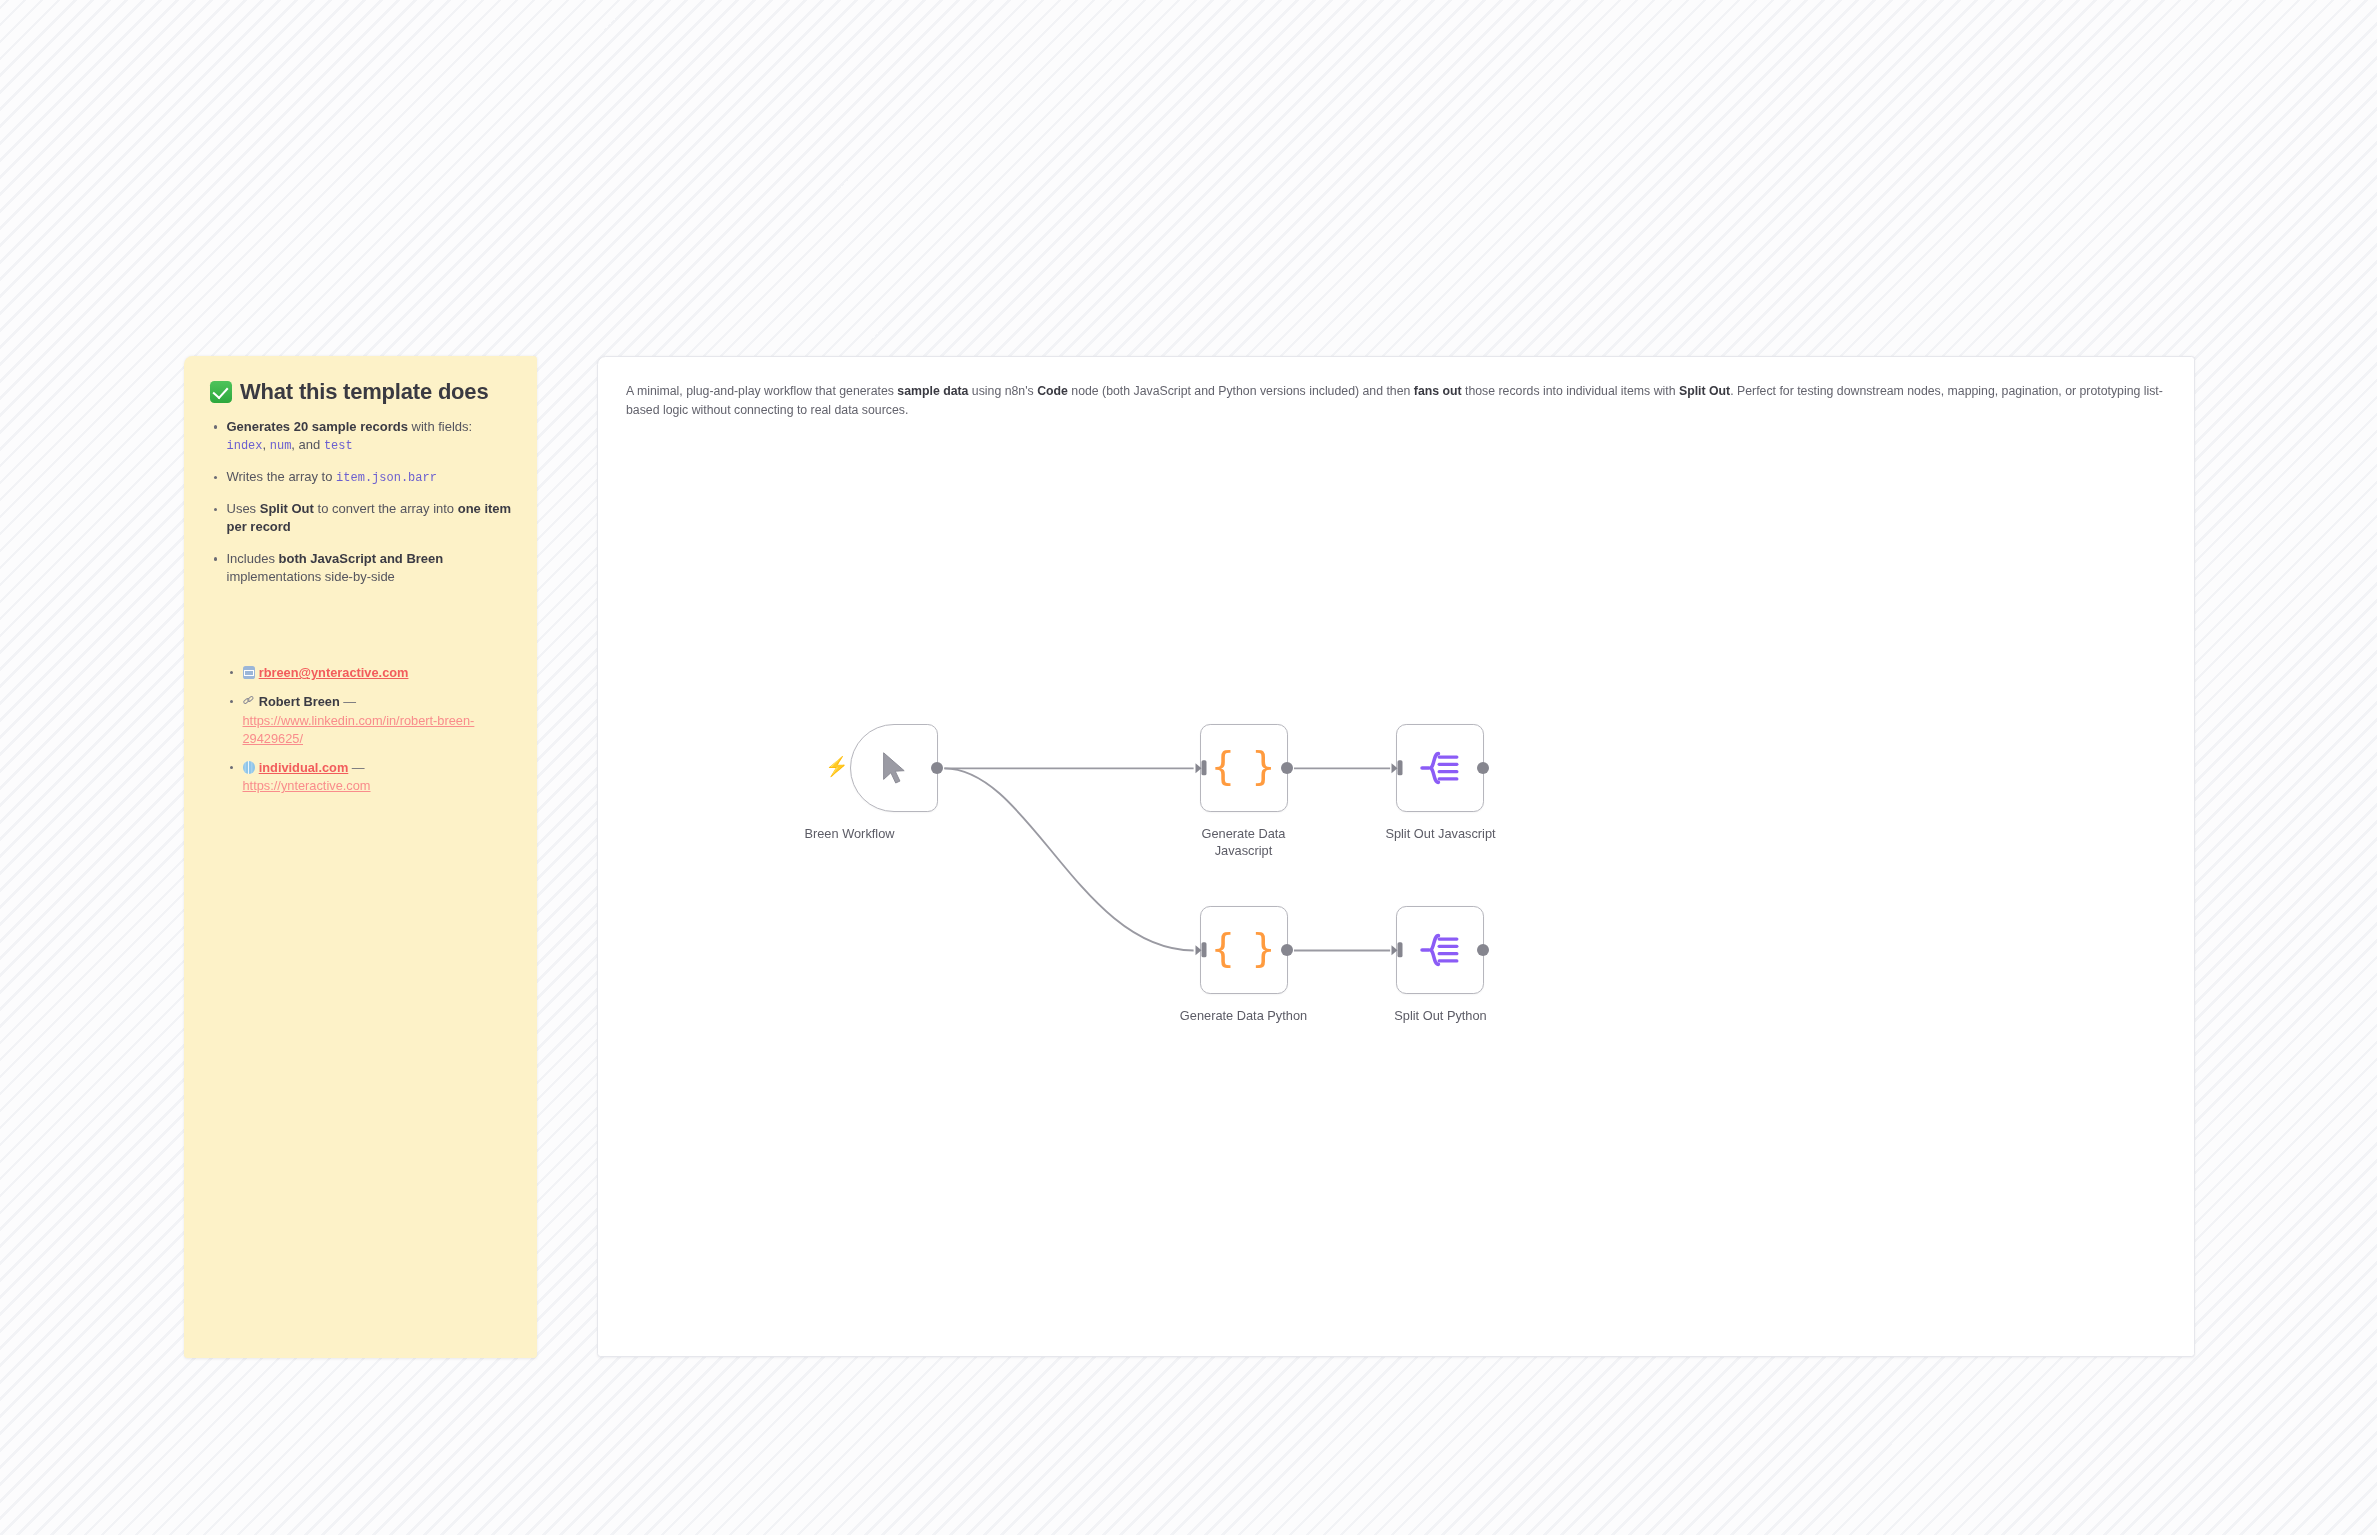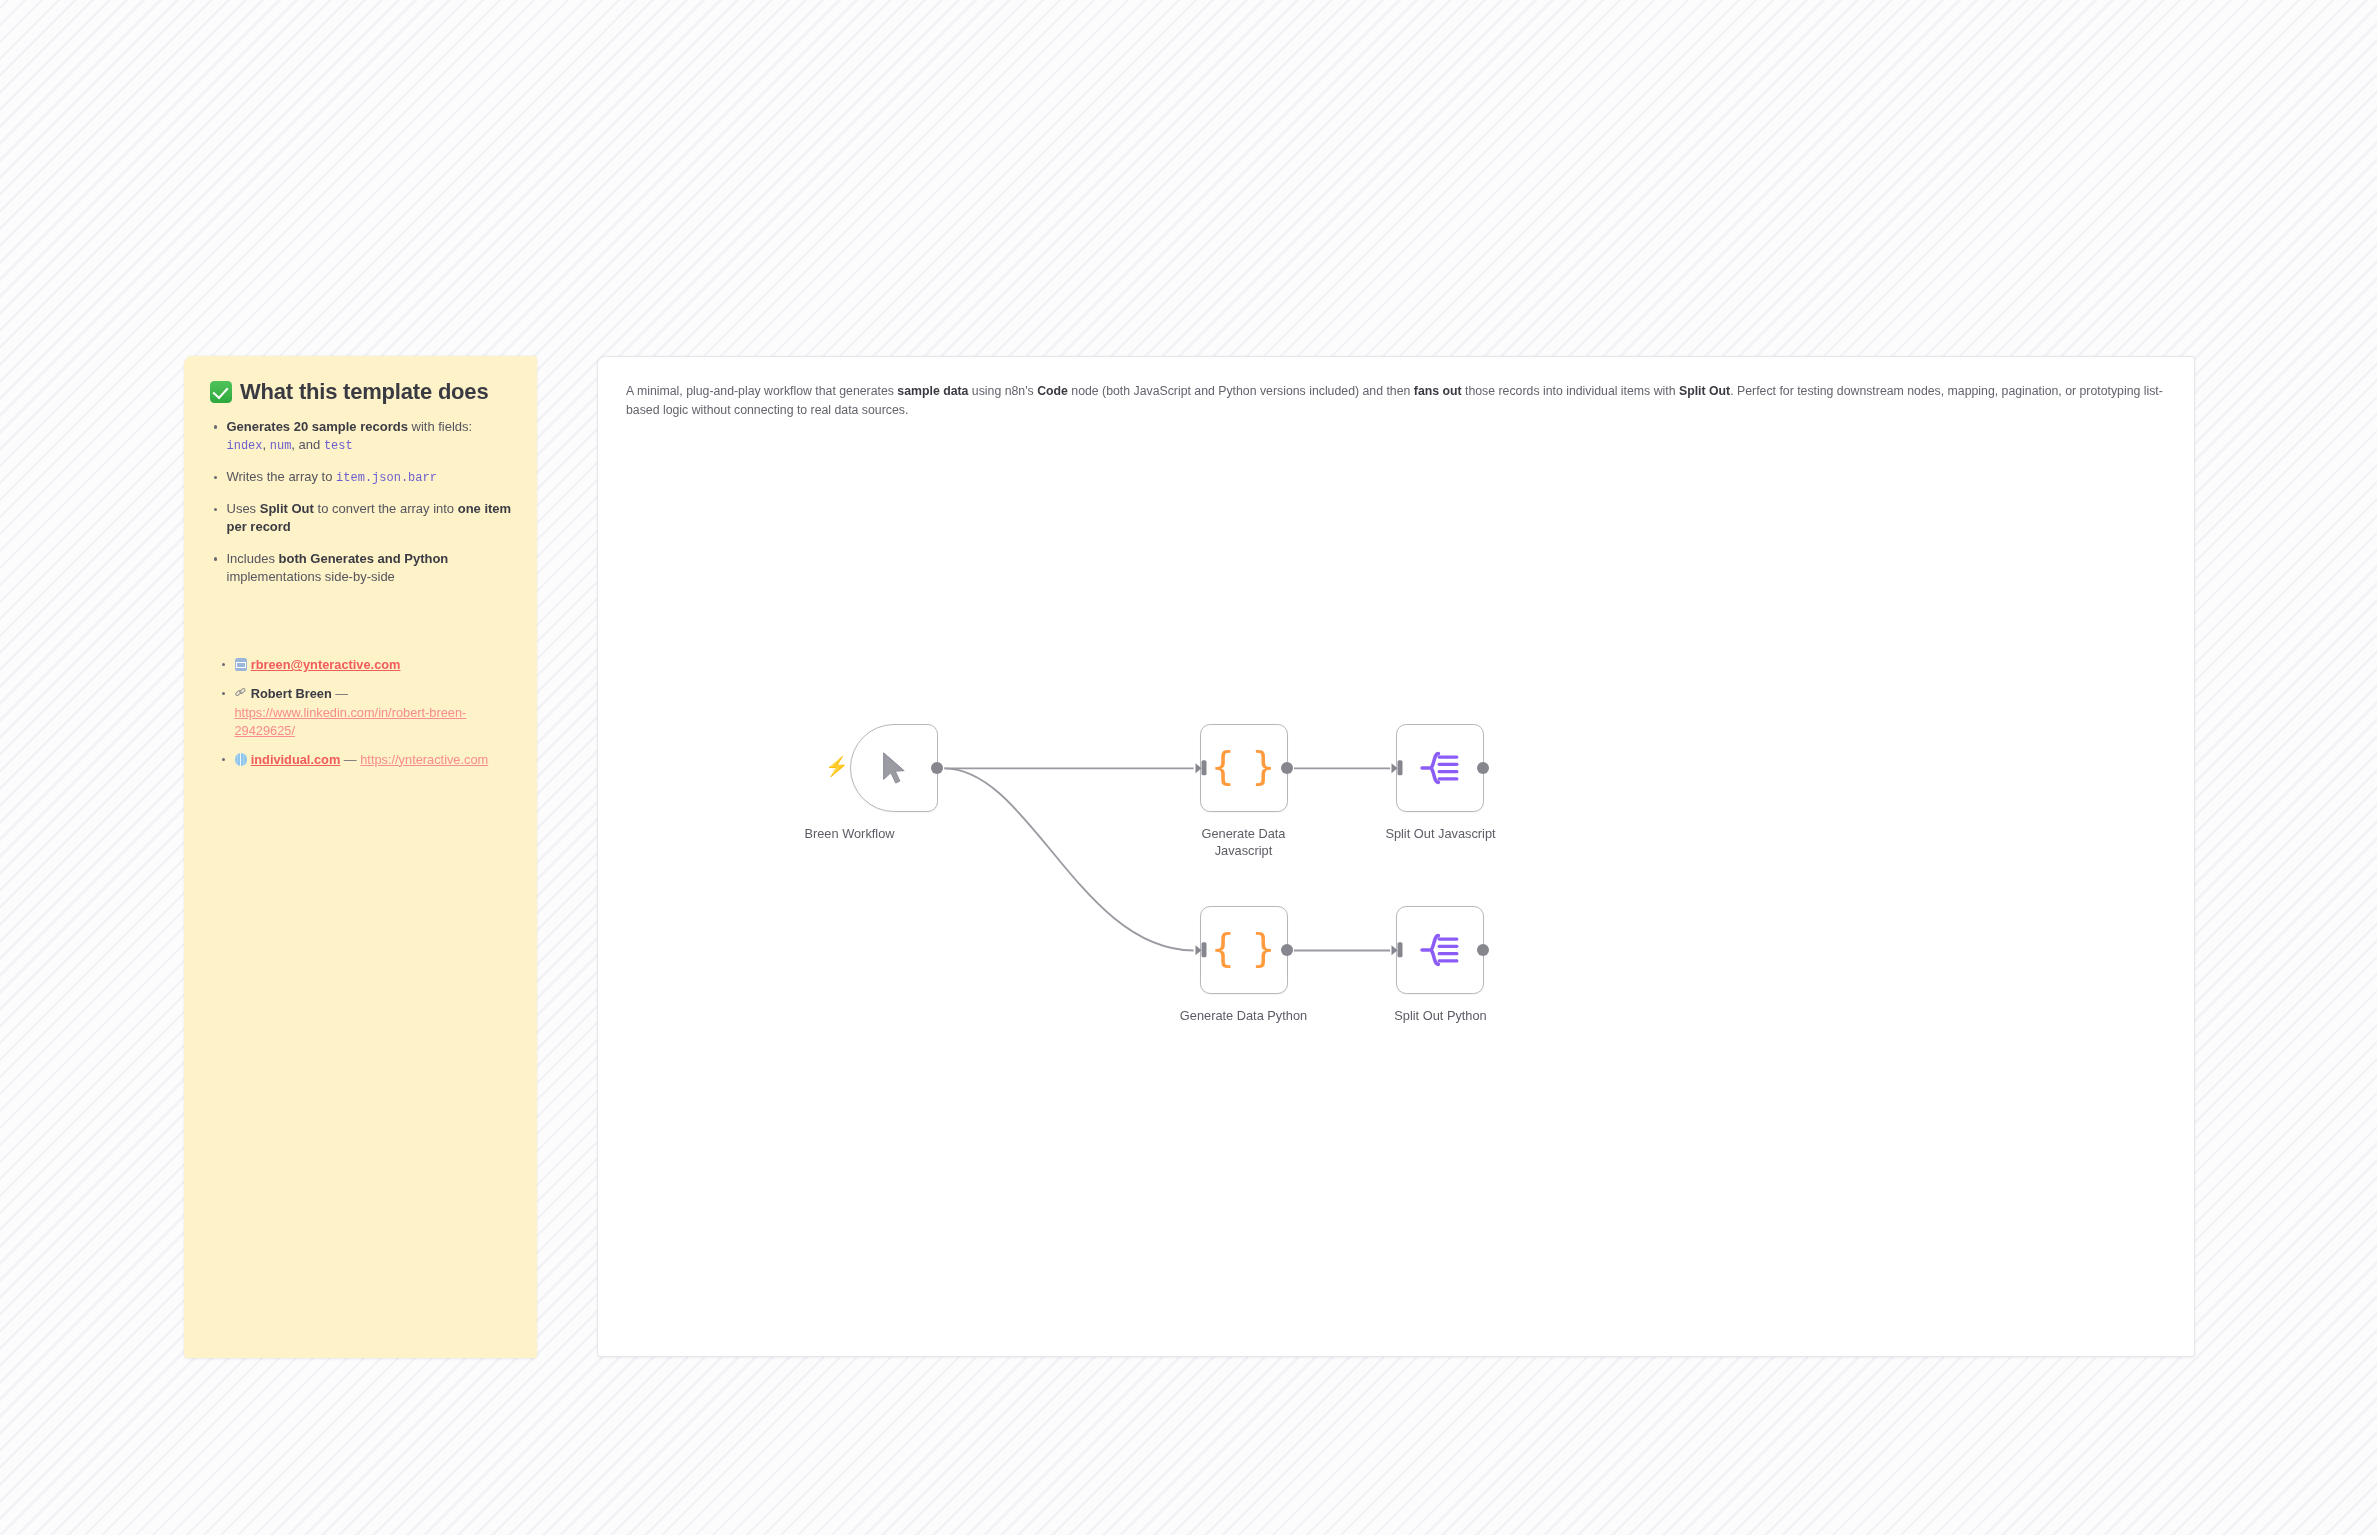--- a/index.html
+++ b/index.html
@@ -99,21 +99,21 @@
   }
   .nb { font-weight: 700; color: #3b3b44; margin-top: 13px; }
   code.inline {
     font-family: "Liberation Mono", "DejaVu Sans Mono", monospace;
     font-size: 12px;
     color: #6b5fd0;
     background: transparent;
   }
   .note-spacer { height: 49px; }
 
-  ul.links-list { list-style: none; margin: 8px; padding: 0; }
+  ul.links-list { list-style: none; margin: 16px; padding: 0; }
   ul.links-list > li {
     position: relative;
     padding-left: 17px;
     margin-bottom: 10.2px;
     font-size: 12.8px;
     line-height: 1.45;
     color: #55555f;
     word-break: break-word;
   }
   ul.links-list > li::before {
@@ -308,21 +308,21 @@
       <li>
         <span class="nb">Generates 20 sample records</span><span> with fields: </span><code class="inline">index</code><span>, </span><code class="inline">num</code><span>, and </span><code class="inline">test</code>
       </li>
       <li>
         <span>Writes the array to </span><code class="inline">item.json.barr</code>
       </li>
       <li>
         <span>Uses </span><span class="nb">Split Out</span><span> to convert the array into </span><span class="nb">one item per record</span>
       </li>
       <li>
-        <span>Includes </span><span class="nb">both Generates and Python</span><span> implementations side-by-side</span>
+        <span>Includes </span><span class="nb">both JavaScript and Breen</span><span> implementations side-by-side</span>
       </li>
     </ul>
 
     <div class="note-spacer"></div>
 
     <ul class="links-list">
       <li>
         <span class="mini-ico ico-mail"></span><a class="link-red" href="#">rbreen@ynteractive.com</a>
       </li>
       <li>

